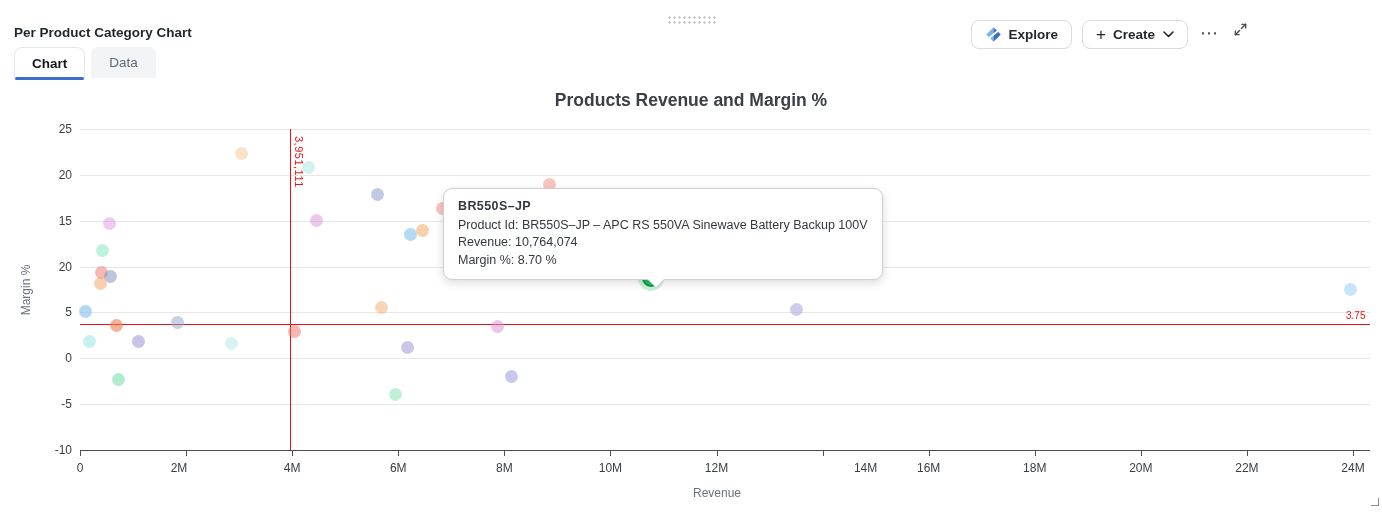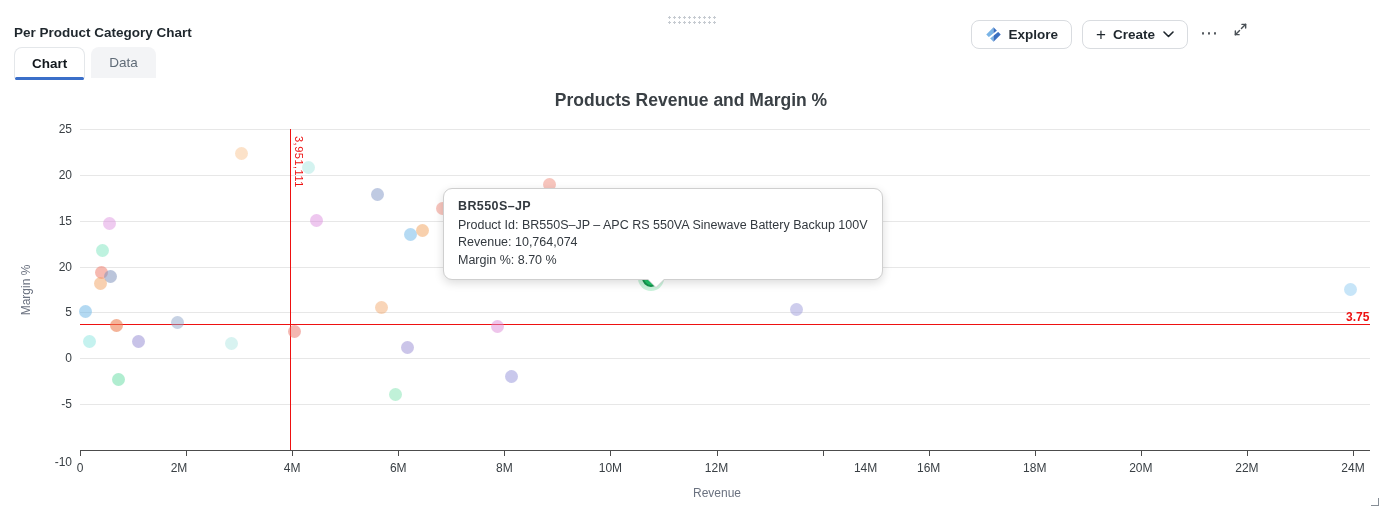--- a/index.html
+++ b/index.html
@@ -47,21 +47,21 @@
   .gridline-h { position: absolute; height: 1px; background: #e7e7e7; }
   .x-axis-line { position: absolute; height: 1px; background: #4c4c4c; }
   .x-tick-mark { position: absolute; width: 1px; height: 5px; background: #4c4c4c; }
   .x-tick-label { position: absolute; font-size: 12px; color: #3a4045; transform: translateX(-50%); white-space: nowrap; }
   .y-tick-label { position: absolute; font-size: 12px; color: #3a4045; width: 42px; text-align: right; }
   .axis-name { position: absolute; font-size: 12px; color: #6b7280; }
   .axis-name.y { transform: rotate(-90deg); transform-origin: center; }
   .ref-line-v { position: absolute; width: 1px; }
   .ref-line-h { position: absolute; height: 1px; }
   .ref-label-v { position: absolute; font-size: 11px; writing-mode: vertical-rl; letter-spacing: 0.5px; }
-  .ref-label-h { position: absolute; font-size: 12px; font-weight: bold; }
+  .ref-label-h { position: absolute; font-size: 10px; }
   .scatter-point { position: absolute; border-radius: 50%; }
   .scatter-point.highlighted { box-shadow: 0 0 0 4px rgba(40,205,110,0.25); z-index: 3; }
   
   .tooltip {
     position: absolute; left: 443px; top: 188px; z-index: 5;
     background: #fff; border: 1px solid #cfcfcf; border-radius: 9px;
     padding: 9px 14px 10px 14px; box-shadow: 0 3px 10px rgba(0,0,0,0.14);
     font-size: 12.5px; color: #33393f; line-height: 17.5px; white-space: nowrap;
   }
   .tooltip-title { font-weight: 700; letter-spacing: 0.4px; margin-bottom: 1px; }
@@ -126,21 +126,21 @@
       <div class="gridline-h" style="left: 80px; top: 220.714px; width: 1290px;"></div>
       <div class="y-tick-label" style="left: 30px; top: 213.714px;">15</div>
       <div class="gridline-h" style="left: 80px; top: 266.571px; width: 1290px;"></div>
       <div class="y-tick-label" style="left: 30px; top: 259.571px;">20</div>
       <div class="gridline-h" style="left: 80px; top: 312.429px; width: 1290px;"></div>
       <div class="y-tick-label" style="left: 30px; top: 305.429px;">5</div>
       <div class="gridline-h" style="left: 80px; top: 358.286px; width: 1290px;"></div>
       <div class="y-tick-label" style="left: 30px; top: 351.286px;">0</div>
       <div class="gridline-h" style="left: 80px; top: 404.143px; width: 1290px;"></div>
       <div class="y-tick-label" style="left: 30px; top: 397.143px;">-5</div>
-      <div class="y-tick-label" style="left: 30px; top: 455px;">-10</div>
+      <div class="y-tick-label" style="left: 30px; top: 443px;">-10</div>
       <div class="x-axis-line" style="left: 80px; top: 450px; width: 1290px;"></div>
       <div class="x-tick-mark" style="left: 80px; top: 451px;"></div>
       <div class="x-tick-label" style="left: 80px; top: 461px;">0</div>
       <div class="x-tick-mark" style="left: 186.083px; top: 451px;"></div>
       <div class="x-tick-label" style="left: 179px; top: 461px;">2M</div>
       <div class="x-tick-mark" style="left: 292.167px; top: 451px;"></div>
       <div class="x-tick-label" style="left: 292.167px; top: 461px;">4M</div>
       <div class="x-tick-mark" style="left: 398.25px; top: 451px;"></div>
       <div class="x-tick-label" style="left: 398.25px; top: 461px;">6M</div>
       <div class="x-tick-mark" style="left: 504.333px; top: 451px;"></div>

